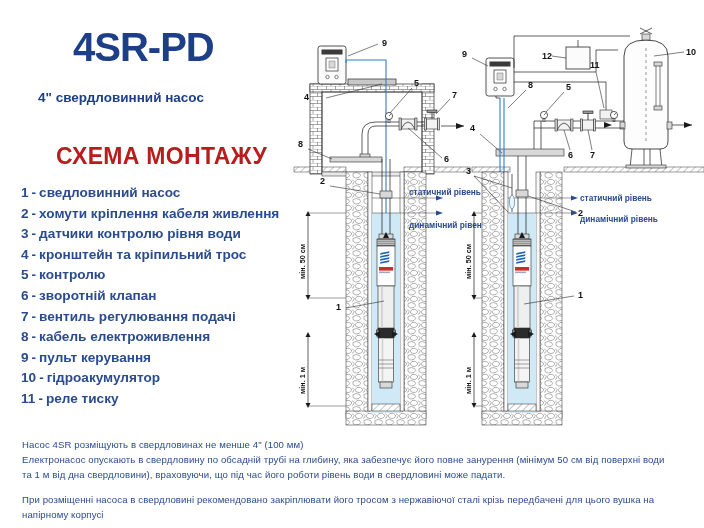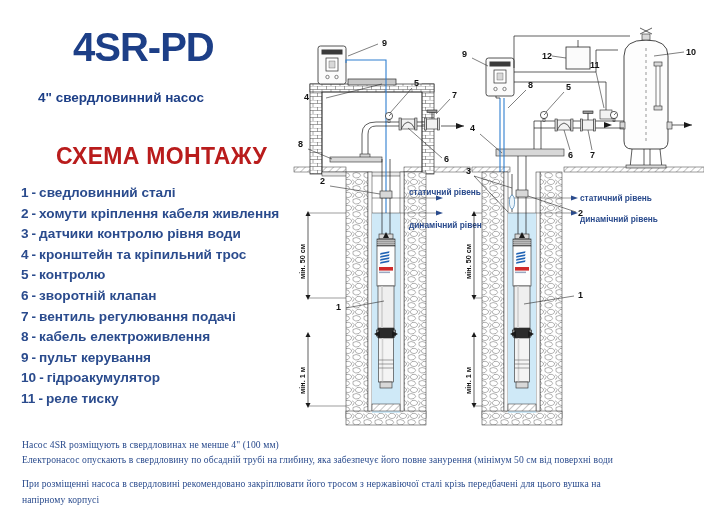--- a/index.html
+++ b/index.html
@@ -30,21 +30,21 @@
     line-height:20.6px;white-space:nowrap;
   }
   .legend-num{display:inline-block;}
   .legend-dash{display:inline-block;padding:0 3px;}
   
   #footer{position:absolute;left:22px;top:437px;width:670px;}
   .footer-line{
     font-size:9.6px;color:#2a4b8d;line-height:15.2px;font-weight:normal;
     letter-spacing:.1px;
   }
-  .footer-block{margin-bottom:9px;font-family:Liberation Serif, serif;}
+  .footer-block{margin-bottom:9px;}
   
   #diagrams{position:absolute;left:286px;top:16px;width:418px;height:415px;}
   svg{display:block;}
   .lvl-label{
     font-family:"Liberation Sans",sans-serif;
     font-size:8.3px;font-weight:bold;fill:#2a4b8d;
   }
   .callout-num{
     font-family:"Liberation Sans",sans-serif;
     font-size:9px;font-weight:bold;fill:#111111;
@@ -65,21 +65,21 @@
 </style>
 </head>
 <body>
 
 <div id="left-col">
   <div id="product-title">4SR-PD</div>
   <div id="product-subtitle">4" свердловинний насос</div>
   <div id="scheme-heading">СХЕМА МОНТАЖУ</div>
 
   <div id="legend">
-    <div class="legend-item"><span class="legend-num">1</span><span class="legend-dash">-</span><span>сведловинний сталі</span></div>
+    <div class="legend-item"><span class="legend-num">1</span><span class="legend-dash">-</span><span>сведловинний насос</span></div>
     <div class="legend-item"><span class="legend-num">2</span><span class="legend-dash">-</span><span>хомути кріплення кабеля живлення</span></div>
     <div class="legend-item"><span class="legend-num">3</span><span class="legend-dash">-</span><span>датчики контролю рівня води</span></div>
     <div class="legend-item"><span class="legend-num">4</span><span class="legend-dash">-</span><span>кронштейн та кріпильний трос</span></div>
     <div class="legend-item"><span class="legend-num">5</span><span class="legend-dash">-</span><span>контролю</span></div>
     <div class="legend-item"><span class="legend-num">6</span><span class="legend-dash">-</span><span>зворотній клапан</span></div>
     <div class="legend-item"><span class="legend-num">7</span><span class="legend-dash">-</span><span>вентиль регулювання подачі</span></div>
     <div class="legend-item"><span class="legend-num">8</span><span class="legend-dash">-</span><span>кабель електроживлення</span></div>
     <div class="legend-item"><span class="legend-num">9</span><span class="legend-dash">-</span><span>пульт керування</span></div>
     <div class="legend-item"><span class="legend-num">10</span><span class="legend-dash">-</span><span>гідроакумулятор</span></div>
     <div class="legend-item"><span class="legend-num">11</span><span class="legend-dash">-</span><span>реле тиску</span></div>
@@ -425,18 +425,19 @@
       <text class="dim-label" transform="translate(-7,378) rotate(-90)">мін. 1 м</text>
     </g>
   </g>
 </svg>
 </div>
 
 <div id="footer">
   <div class="footer-block">
     <div class="footer-line">Насос 4SR розміщують в свердловинах не менше 4" (100 мм)</div>
     <div class="footer-line">Електронасос опускають в свердловину по обсадній трубі на глибину, яка забезпечує його повне занурення (мінімум 50 см від поверхні води</div>
+    <div class="footer-line">та 1 м від дна свердловини), враховуючи, що під час його роботи рівень води в свердловині може падати.</div>
   </div>
   <div class="footer-block">
     <div class="footer-line">При розміщенні насоса в свердловині рекомендовано закріплювати його тросом з нержавіючої сталі крізь передбачені для цього вушка на</div>
     <div class="footer-line">напірному корпусі</div>
   </div>
 </div>
 
 </body></html>

